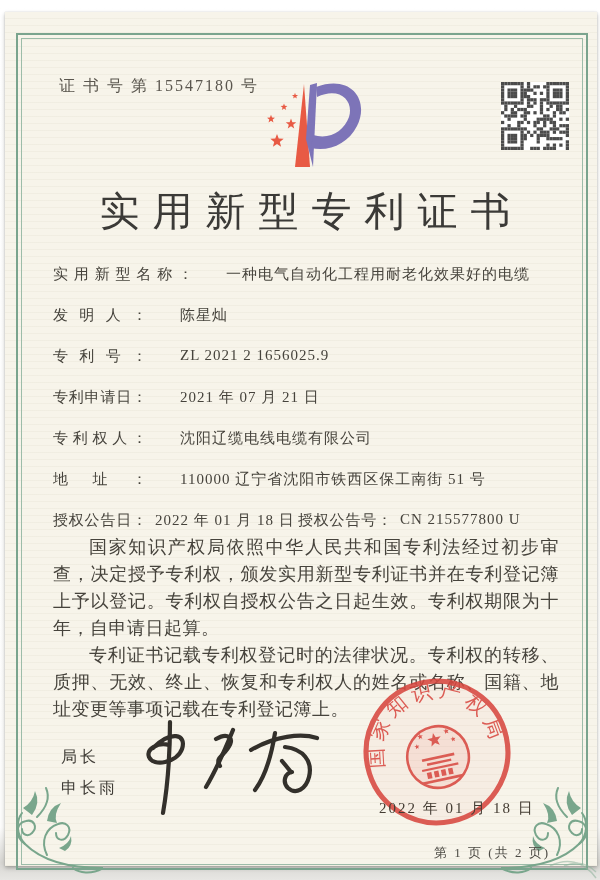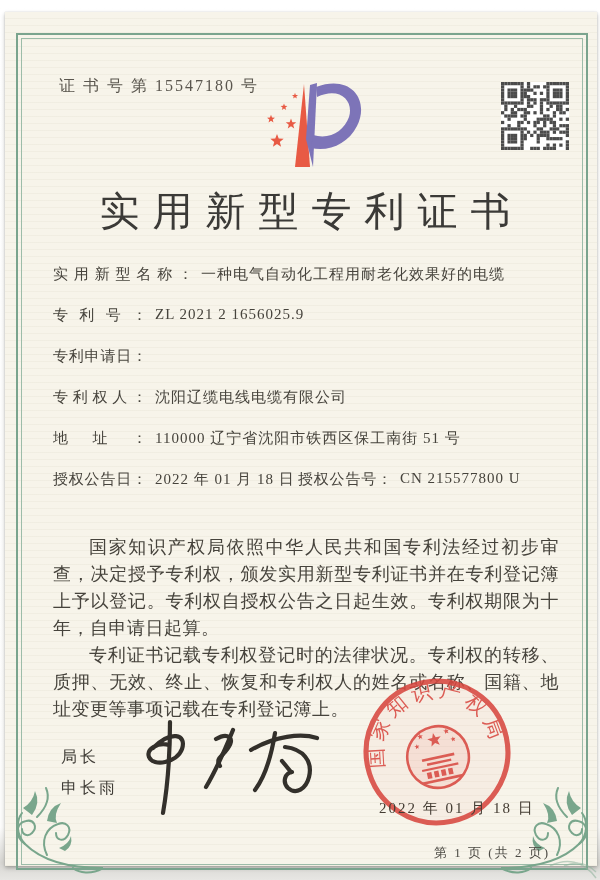--- a/index.html
+++ b/index.html
@@ -13,21 +13,21 @@
   .frame{position:absolute;left:11px;top:21px;right:9px;height:833px;
          border:2.5px solid #7aa48e;}
   .frame::after{content:"";position:absolute;left:3px;top:3px;right:3px;bottom:3px;
          border:1px solid #9cbca9;}
   .cert-no{position:absolute;left:54px;top:64px;font-size:16px;color:#5a564e;letter-spacing:2px;}
   .logo{position:absolute;left:252px;top:64px;width:112px;height:102px;}
   .qr{position:absolute;left:496px;top:70px;width:68px;height:68px;}
   .title{position:absolute;left:0;top:172px;width:600px;text-align:center;
          font-size:40px;color:#3b3a37;letter-spacing:13px;padding-left:13px;box-sizing:border-box;}
   .fields{position:absolute;left:48px;top:253px;width:510px;font-size:15px;color:#46433c;}
-  .row{display:flex;height:21px;margin-bottom:20px;}
+  .row{display:flex;height:21px;margin-bottom:20px;gap:25px;}
   .label{display:inline-block;width:94px;text-align:justify;text-align-last:justify;flex:0 0 auto;}
   .label.wide{width:140px;}
   .value{margin-left:8px;letter-spacing:1px;white-space:nowrap;}
   .grant-row{display:flex;height:21px;}
   .grant-row .g1{display:flex;width:245px;flex:0 0 auto;}
   .grant-row .g2{display:flex;justify-content:center;}
   .paras{position:absolute;left:48px;top:522px;width:506px;font-size:18px;
          color:#46433c;line-height:27px;text-align:justify;}
   .paras p{margin:0;text-indent:2em;letter-spacing:0.5px;}
   .director{position:absolute;left:56px;top:729px;font-size:16px;color:#3f3c36;letter-spacing:3px;line-height:31px;}
@@ -325,25 +325,30 @@
     </svg>
 
     <div class="title">实用新型专利证书</div>
 
     <div class="fields">
       <div class="row">
         <span class="label wide">实用新型名称：</span>
         <span class="value">一种电气自动化工程用耐老化效果好的电缆</span>
       </div>
       <div class="row">
+        <span class="label">发明人：</span>
+        <span class="value">陈星灿</span>
+      </div>
+      <div class="row">
         <span class="label">专利号：</span>
         <span class="value">ZL 2021 2 1656025.9</span>
       </div>
       <div class="row">
         <span class="label">专利申请日：</span>
+        <span class="value">2021 年 07 月 21 日</span>
       </div>
       <div class="row">
         <span class="label">专利权人：</span>
         <span class="value">沈阳辽缆电线电缆有限公司</span>
       </div>
       <div class="row">
         <span class="label">地址：</span>
         <span class="value">110000 辽宁省沈阳市铁西区保工南街 51 号</span>
       </div>
       <div class="grant-row">

